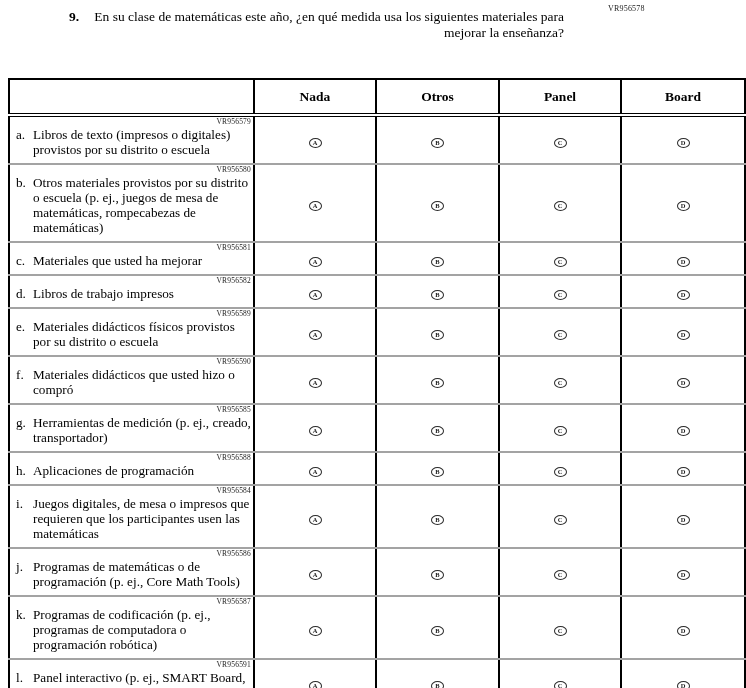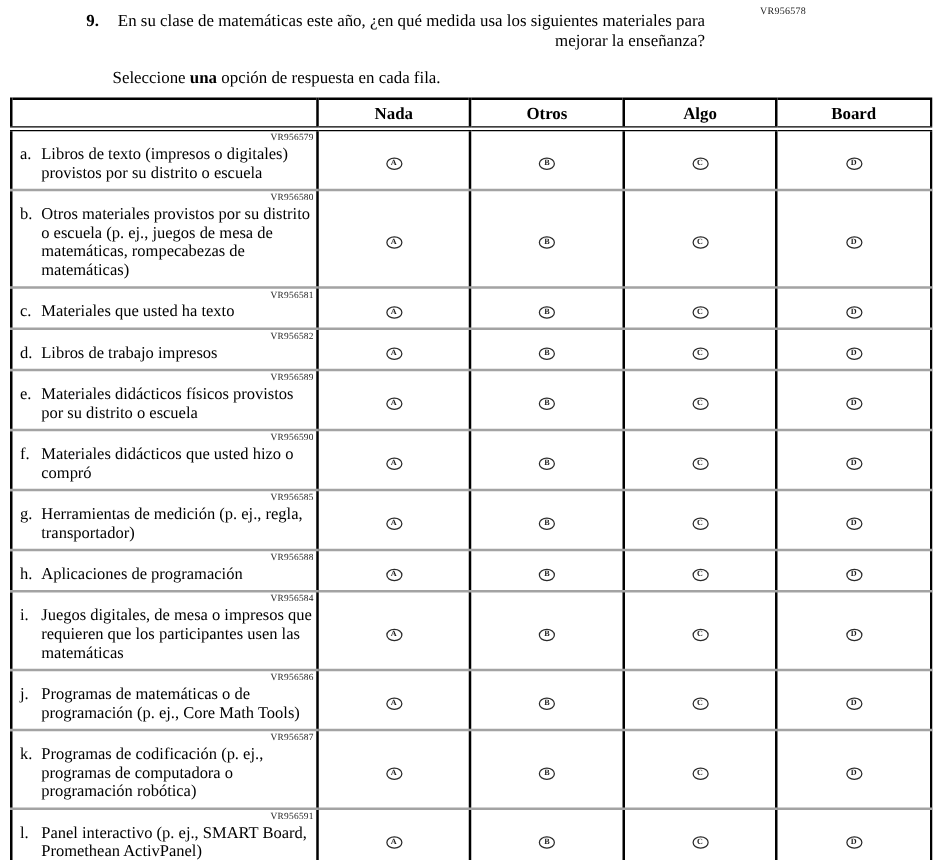--- a/index.html
+++ b/index.html
@@ -26,21 +26,21 @@
   table.matrix {
     position: absolute; top: 78px; left: 8px;
     width: 736px; border-collapse: collapse; table-layout: fixed;
     border: 2px solid #000;
   }
   .matrix th, .matrix td {
     border-left: 2px solid #000; border-right: 2px solid #000;
     padding: 0;
   }
   .matrix thead th {
-    height: 24px; font-size: 13.5px; font-weight: bold; text-align: center;
+    height: 36px; font-size: 13.5px; font-weight: bold; text-align: center;
     vertical-align: middle; border-bottom: 4px double #000;
   }
   .matrix tbody td { border-top: 1px solid #000; border-bottom: 2px solid #a3a3a3; border-radius: 15px; }
 
   td.lbl { vertical-align: top; padding: 0 2px 6px 6px; }
   .var-code {
     font-size: 7.5px; line-height: 9px; text-align: right;
     color: #1c1c1c; letter-spacing: 0.2px;
   }
   .item { display: flex; font-size: 13.2px; line-height: 15px; padding-top: 1px; }
@@ -62,37 +62,36 @@
 </head>
 <body>
 
 <div class="form-code-top">VR956578</div>
 
 <div class="question-block">
   <div class="q-row">
     <span class="q-num">9.</span>
     <span class="q-text">En su clase de matemáticas este año, ¿en qué medida usa los siguientes materiales para mejorar la enseñanza?</span>
   </div>
-  <div class="instruction"><span>Seleccione </span><span class="bold">una</span><span> opción de respuesta en cada fila.</span></div>
 </div>
 
 <table class="matrix">
   <colgroup>
     <col style="width:245px">
       <col style="width:122px">
       <col style="width:123px">
       <col style="width:122px">
       <col style="width:124px">
   </colgroup>
   <thead>
     <tr>
       <th></th>
       <th>Nada</th>
       <th>Otros</th>
-      <th>Algo</th>
+      <th>Panel</th>
       <th>Board</th>
     </tr>
   </thead>
   <tbody>
 
     <tr>
       <td class="lbl">
         <div class="var-code">VR956579</div>
         <div class="item">
             <span class="ltr">a.</span>
@@ -133,21 +132,21 @@
       <td class="opt"><span class="bubble">
             <i class="bl">D</i>
           </span></td>
     </tr>
 
     <tr>
       <td class="lbl">
         <div class="var-code">VR956581</div>
         <div class="item">
             <span class="ltr">c.</span>
-            <span class="txt">Materiales que usted ha texto</span>
+            <span class="txt">Materiales que usted ha mejorar</span>
           </div>
       </td>
       <td class="opt"><span class="bubble">
             <i class="bl">A</i>
           </span></td>
       <td class="opt"><span class="bubble">
             <i class="bl">B</i>
           </span></td>
       <td class="opt"><span class="bubble">
             <i class="bl">C</i>
@@ -221,21 +220,21 @@
       <td class="opt"><span class="bubble">
             <i class="bl">D</i>
           </span></td>
     </tr>
 
     <tr>
       <td class="lbl">
         <div class="var-code">VR956585</div>
         <div class="item">
             <span class="ltr">g.</span>
-            <span class="txt">Herramientas de medición (p. ej., regla, transportador)</span>
+            <span class="txt">Herramientas de medición (p. ej., creado, transportador)</span>
           </div>
       </td>
       <td class="opt"><span class="bubble">
             <i class="bl">A</i>
           </span></td>
       <td class="opt"><span class="bubble">
             <i class="bl">B</i>
           </span></td>
       <td class="opt"><span class="bubble">
             <i class="bl">C</i>

